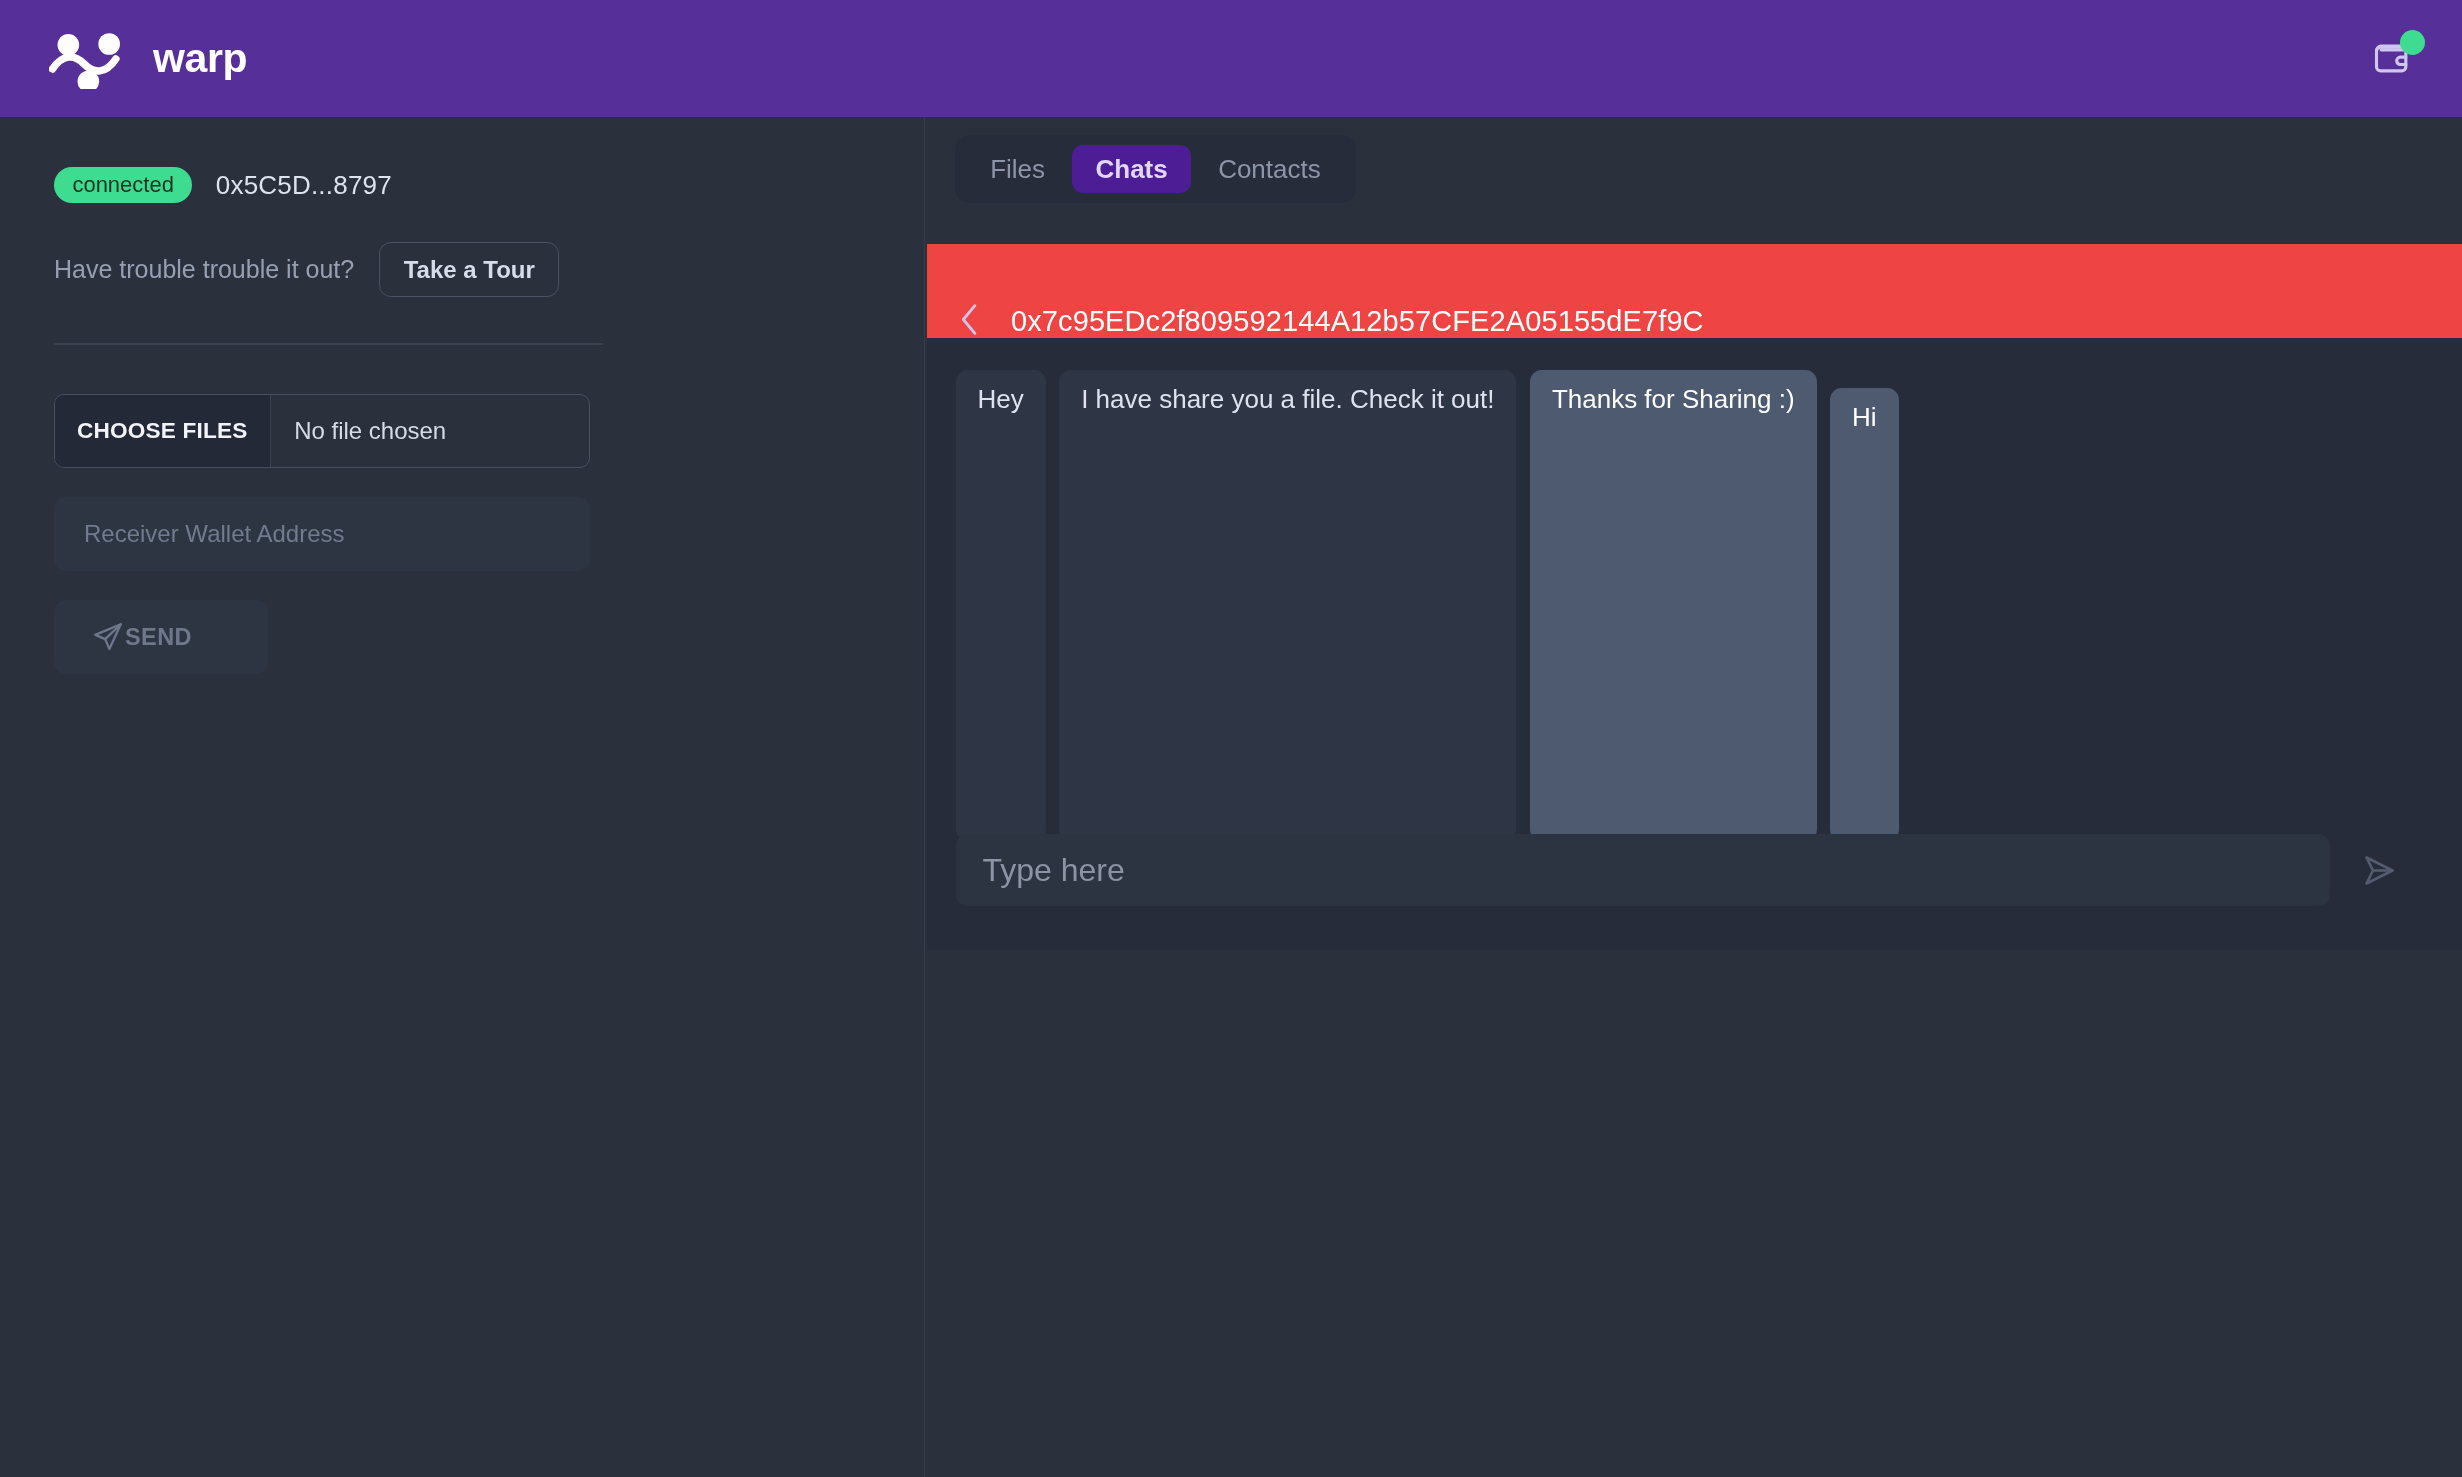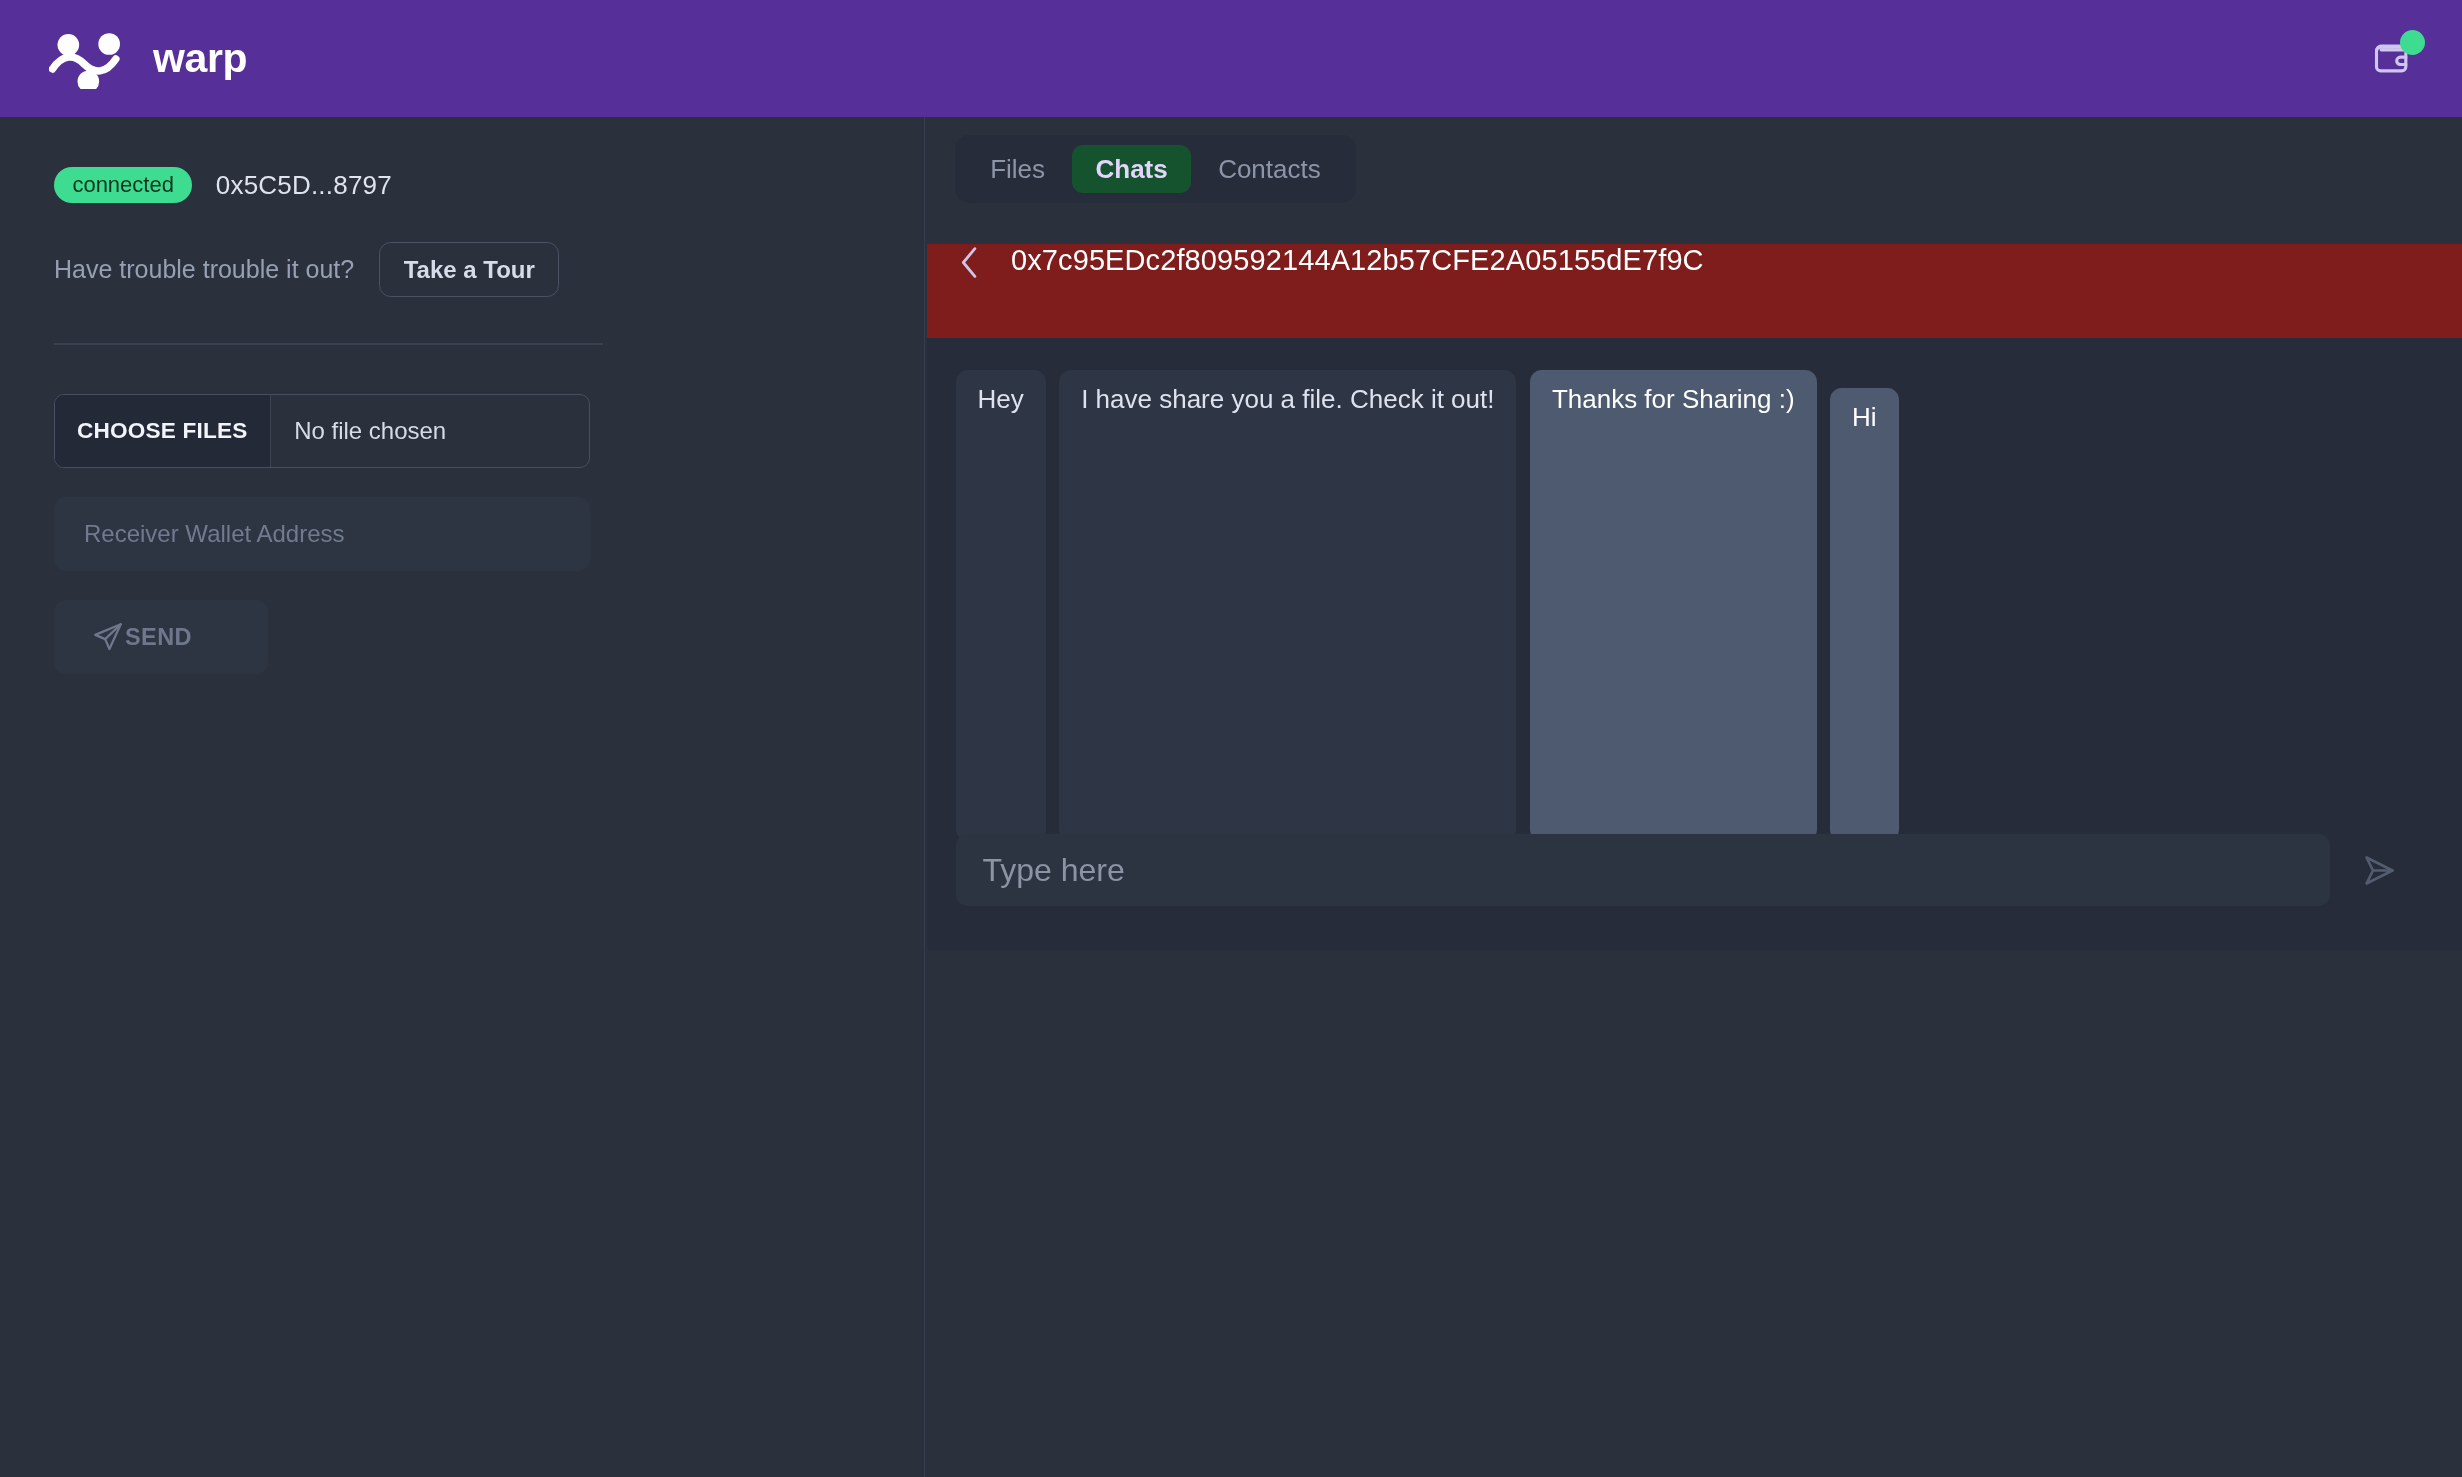--- a/index.html
+++ b/index.html
@@ -196,37 +196,37 @@
   .tab {
     font-size: 26px;
     padding: 11px 23.5px;
     border-radius: 11px;
     color: #8d95a8;
     cursor: pointer;
     line-height: 1;
     white-space: nowrap;
   }
   .tab.active {
-    background: #14532d;
+    background: #4c1d95;
     color: #e3d6fb;
     font-weight: 700;
   }
 
   .chat-panel {
     position: absolute;
     top: 127px; left: 0;
     width: 1535px;
     height: 706px;
     background: #262c39;
   }
   .chat-header {
     height: 94px;
-    background: #7f1d1d;
-    display: flex;
-    align-items: flex-start;
+    background: #ef4444;
+    display: flex;
+    align-items: flex-end;
     padding-left: 28.5px;
     gap: 27px;
   }
   .back-chevron { width: 28.5px; height: 37px; display: block; cursor: pointer; }
   .chat-peer {
     color: #ffffff;
     font-size: 29px;
     letter-spacing: 0.1px;
   }
 

